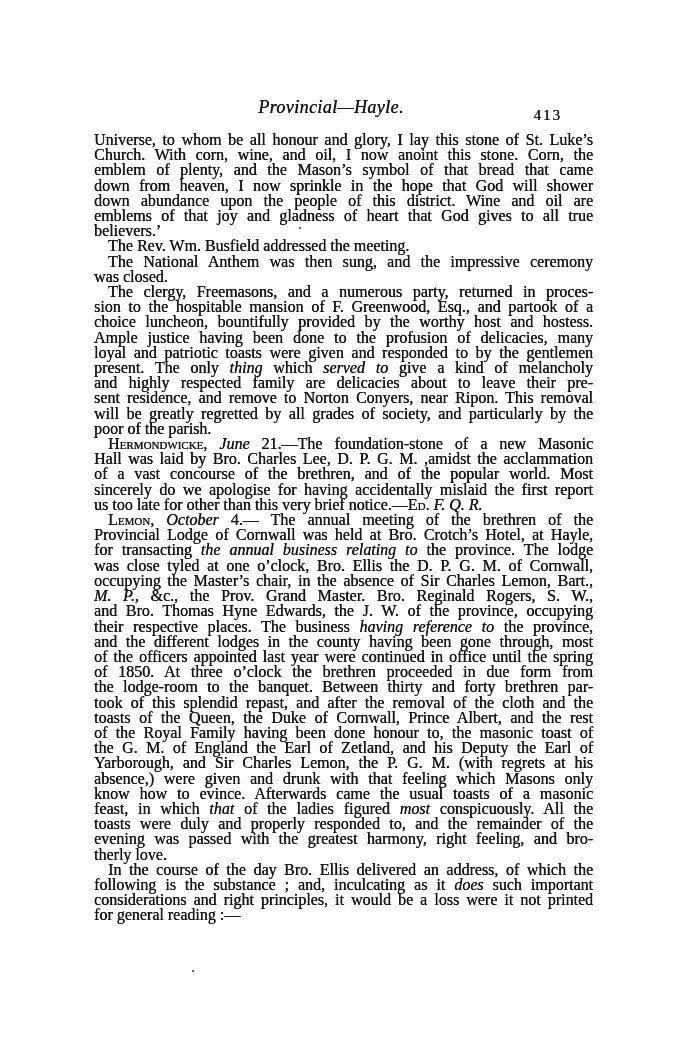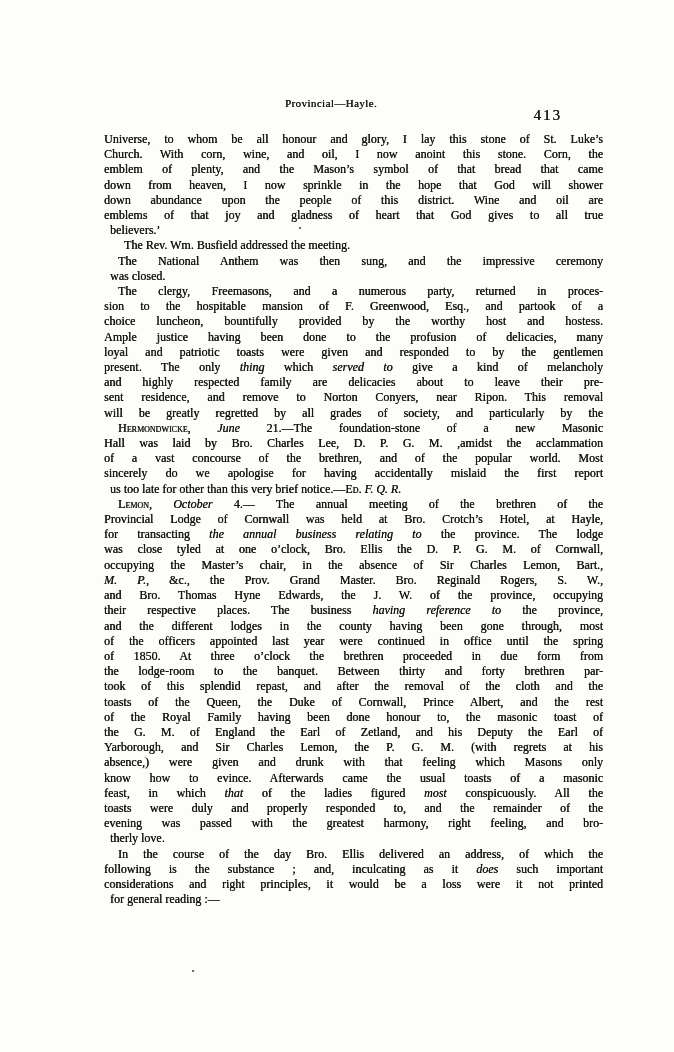--- a/index.html
+++ b/index.html
@@ -25,48 +25,49 @@
     left: 90px;
     top: 97px;
     width: 500px;
     height: 22px;
   }
   .running-title {
     position: absolute;
     left: 0;
     right: 18px;
     text-align: center;
-    font-size: 11px;
+    font-style: italic;
+    font-size: 18px;
     letter-spacing: 0.4px;
     text-shadow: 0.3px 0 0 currentColor;
   }
   .page-number {
     position: absolute;
     right: 28px;
     top: 10px;
     font-size: 15px;
     letter-spacing: 2px;
     text-shadow: 0.3px 0 0 currentColor;
   }
   .text-block {
     position: absolute;
-    left: 104px;
+    left: 94px;
     top: 132px;
     width: 499px;
-    font-size: 12px;
+    font-size: 16px;
     line-height: 15.2px;
     text-shadow: 0.3px 0 0 currentColor;
   }
   .para { margin: 0; padding: 0; }
   .line {
     text-align: justify;
     text-align-last: justify;
     text-justify: inter-word;
   }
-  .line.last { text-align-last: left; margin-left: 6px; }
+  .line.last { text-align-last: left; }
   .line.first { text-indent: 14px; font-family: Liberation Serif, serif; }
   .it { font-style: italic; }
   .sc { font-variant: small-caps; }
   .ink-speck {
     position: absolute;
     width: 2px;
     height: 2px;
     border-radius: 50%;
     background: #3a3a3a;
   }
@@ -103,20 +104,21 @@
       <div class="para">
         <div class="line first">The clergy, Freemasons, and a numerous party, returned in proces-</div>
         <div class="line">sion to the hospitable mansion of F. Greenwood, Esq., and partook of a</div>
         <div class="line">choice luncheon, bountifully provided by the worthy host and hostess.</div>
         <div class="line">Ample justice having been done to the profusion of delicacies, many</div>
         <div class="line">loyal and patriotic toasts were given and responded to by the gentlemen</div>
         <div class="line">present. The only <span class="it">thing</span> which <span class="it">served to</span> give a kind of melancholy</div>
         <div class="line">and highly respected family are delicacies about to leave their pre-</div>
         <div class="line">sent residence, and remove to Norton Conyers, near Ripon. This removal</div>
         <div class="line">will be greatly regretted by all grades of society, and particularly by the</div>
+        <div class="line last">poor of the parish.</div>
       </div>
       <div class="para">
         <div class="line first"><span class="sc">Hermondwicke</span>, <span class="it">June</span> 21.—The foundation-stone of a new Masonic</div>
         <div class="line">Hall was laid by Bro. Charles Lee, D. P. G. M. ,amidst the acclammation</div>
         <div class="line">of a vast concourse of the brethren, and of the popular world. Most</div>
         <div class="line">sincerely do we apologise for having accidentally mislaid the first report</div>
         <div class="line last">us too late for other than this very brief notice.—<span class="sc">Ed</span>. <span class="it">F. Q. R.</span></div>
       </div>
       <div class="para">
         <div class="line first"><span class="sc">Lemon</span>, <span class="it">October</span> 4.— The annual meeting of the brethren of the</div>

